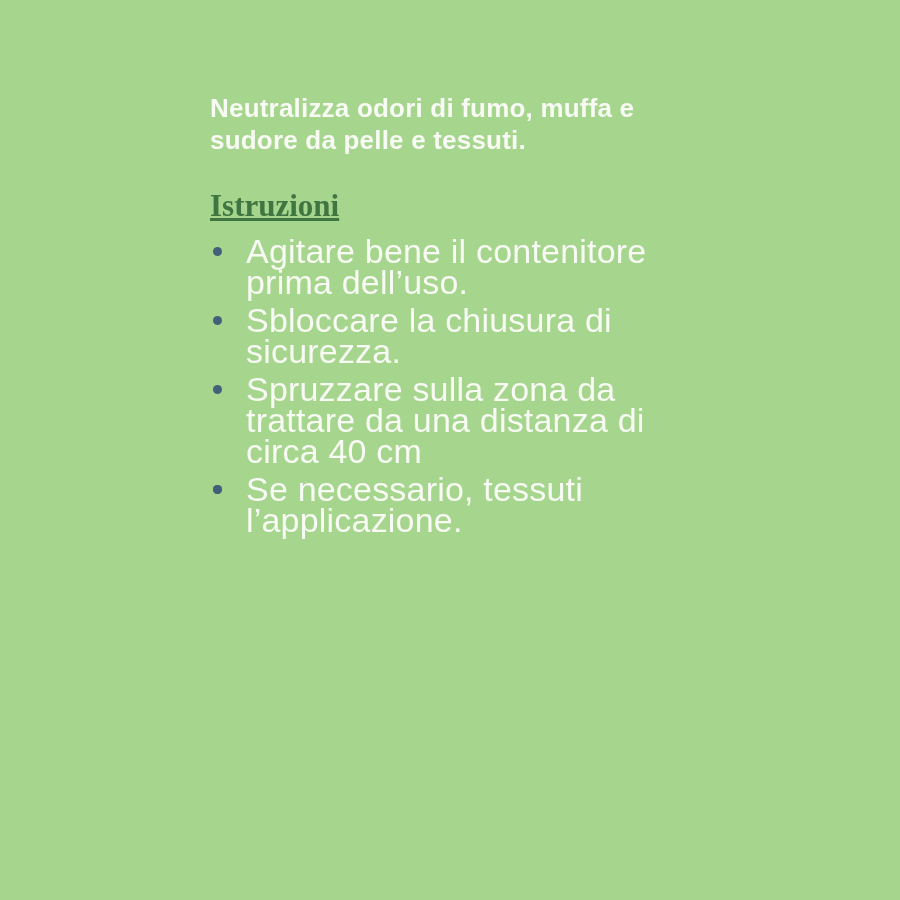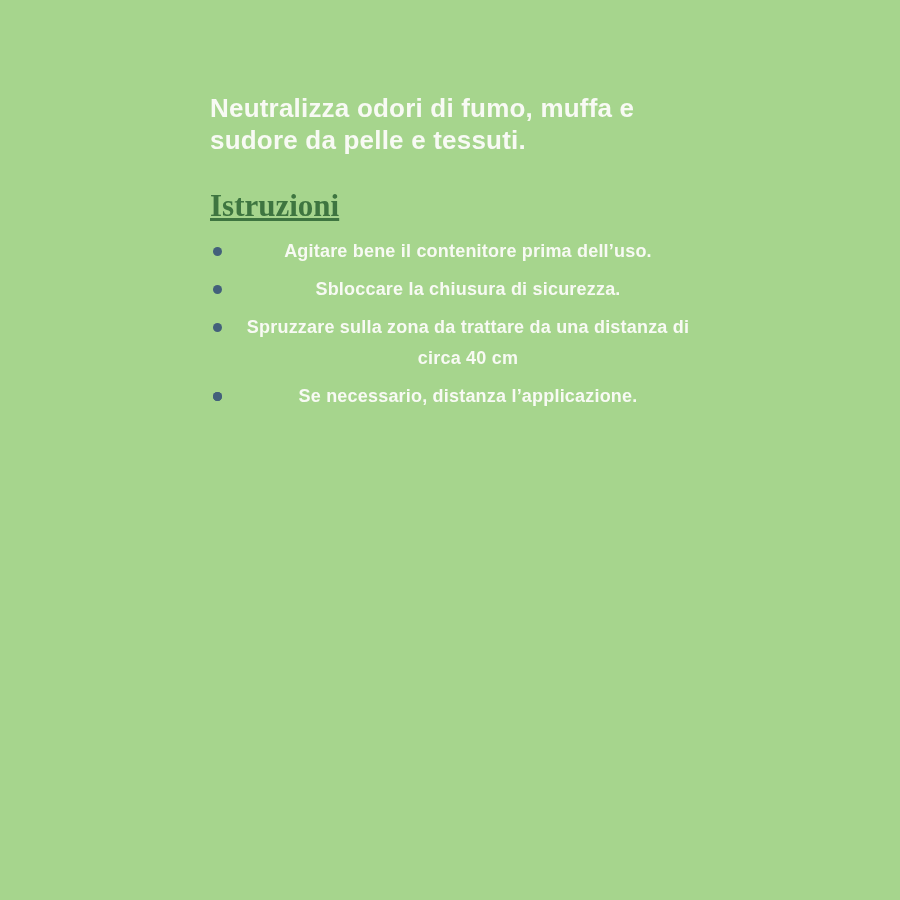--- a/index.html
+++ b/index.html
@@ -42,26 +42,25 @@
     text-decoration: underline;
   }
   .instructions {
     list-style: none;
     margin-top: 13px;
   }
   .instructions li {
     position: relative;
     padding-left: 36px;
     color: var(--text);
-    font-size: 18px;
+    font-size: 34px;
     line-height: 31px;
-    font-weight: 700;
+    font-weight: 400;
     letter-spacing: 0.2px;
     margin-bottom: 7px;
-    text-align: center;
   }
   .bullet {
     position: absolute;
     left: 3px;
     top: 11px;
     width: 9px;
     height: 9px;
     border-radius: 50%;
     background: var(--bullet);
   }
@@ -90,16 +89,16 @@
         <span class="bullet"></span>
         <span>Spruzzare sulla zona da trattare da una distanza di circa 40 cm</span>
       </li>
 
       <li>
         <span class="bullet"></span>
       </li>
 
       <li>
         <span class="bullet"></span>
-        <span>Se necessario, distanza l’applicazione.</span>
+        <span>Se necessario, tessuti l’applicazione.</span>
       </li>
     </ul>
 </div>
 
 </body></html>

